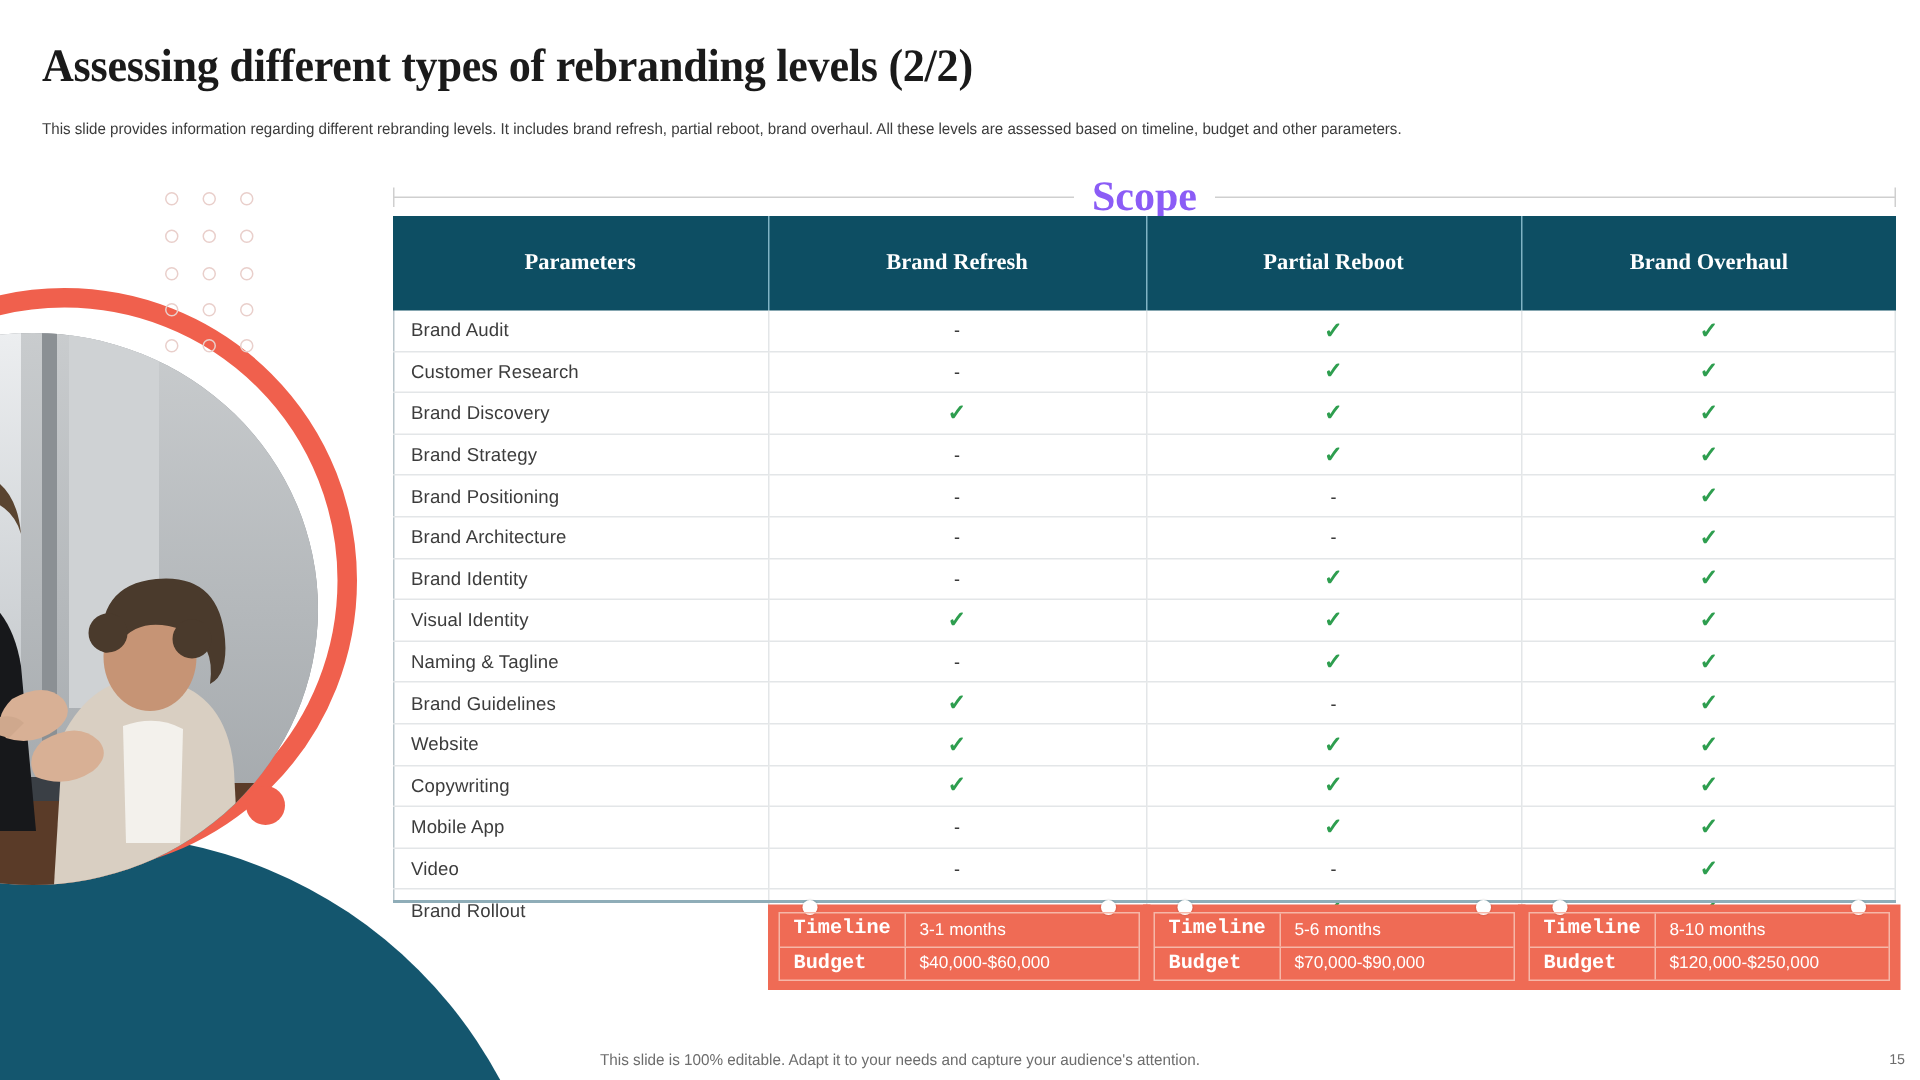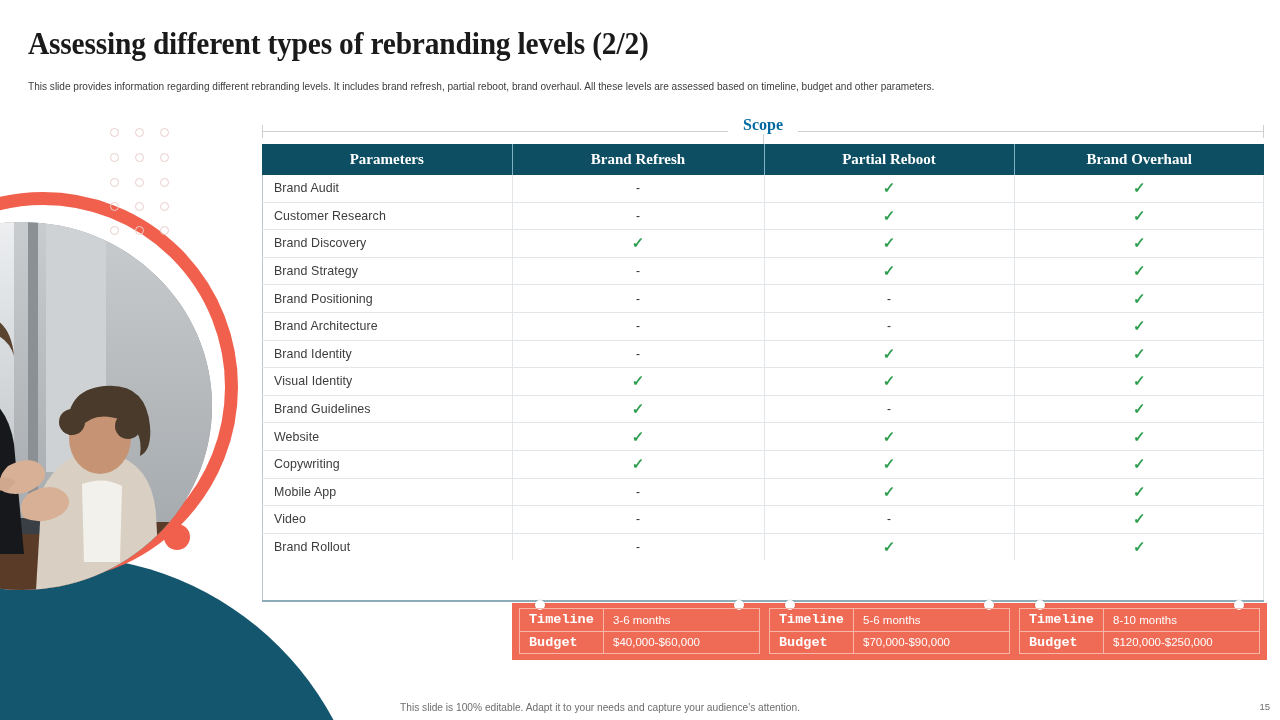--- a/index.html
+++ b/index.html
@@ -68,36 +68,36 @@
   #scope-wrap .hline.l{left:0;width:466px;}
   #scope-wrap .hline.r{right:0;width:466px;}
   #scope-wrap .tick{position:absolute;top:7px;width:1px;height:13px;background:#cfcfcf;}
   #scope-wrap .tick.l{left:0;}
   #scope-wrap .tick.r{right:0;}
   #scope-wrap .tick.m{left:501px;top:14px;height:26px;}
   #scope-label{
     position:absolute;left:50%;top:-2px;transform:translateX(-50%);
     background:#fff;padding:0 12px;
     font-family:"Liberation Serif", serif;
-    font-size:16px;font-weight:700;color:#0369a1;
+    font-size:28px;font-weight:700;color:#8b5cf6;
   }
   
   #table{
     position:absolute;left:262px;top:144px;width:1002px;
     border-collapse:collapse;table-layout:fixed;
   }
   #table col.c0{width:250px;}
   #table col.c1{width:252px;}
   #table col.c2{width:250px;}
   #table col.c3{width:250px;}
   #table thead th{
     background:#0d4e63;color:#ffffff;
     font-family:"Liberation Serif", serif;
     font-weight:700;font-size:15px;
-    height:31px;padding:0;
+    height:31px;padding:16px;
     border-right:1px solid #7fb3c4;
     text-align:center;vertical-align:middle;
   }
   #table thead th:last-child{border-right:none;}
   #table tbody td{
     height:26.6px;padding:0;
     border-bottom:1px solid #e3e6e8;
     border-right:1px solid #e3e6e8;
     font-size:12.4px;color:#3f3f3f;
     vertical-align:middle;
@@ -312,20 +312,26 @@
         <td class="val"><span class="tick-mark">✓</span></td>
         <td class="val"><span class="tick-mark">✓</span></td>
       </tr>
       <tr>
         <td class="param">Visual Identity</td>
         <td class="val"><span class="tick-mark">✓</span></td>
         <td class="val"><span class="tick-mark">✓</span></td>
         <td class="val"><span class="tick-mark">✓</span></td>
       </tr>
       <tr>
+        <td class="param">Naming &amp; Tagline</td>
+        <td class="val"><span class="dash-mark">-</span></td>
+        <td class="val"><span class="tick-mark">✓</span></td>
+        <td class="val"><span class="tick-mark">✓</span></td>
+      </tr>
+      <tr>
         <td class="param">Brand Guidelines</td>
         <td class="val"><span class="tick-mark">✓</span></td>
         <td class="val"><span class="dash-mark">-</span></td>
         <td class="val"><span class="tick-mark">✓</span></td>
       </tr>
       <tr>
         <td class="param">Website</td>
         <td class="val"><span class="tick-mark">✓</span></td>
         <td class="val"><span class="tick-mark">✓</span></td>
         <td class="val"><span class="tick-mark">✓</span></td>
@@ -357,21 +363,21 @@
     </tbody>
 </table>
 <div id="table-bot"></div>
 
 <div class="card" style="left:512px">
   <div class="knob tl"></div>
   <div class="knob tr"></div>
   <div class="inner">
     <div class="crow">
       <div class="clabel">Timeline</div>
-      <div class="cvalue">3-6 months</div>
+      <div class="cvalue">3-1 months</div>
     </div>
     <div class="crow">
       <div class="clabel">Budget</div>
       <div class="cvalue">$40,000-$60,000</div>
     </div>
   </div>
 </div>
 
 <div class="card" style="left:762px">
   <div class="knob tl"></div>

